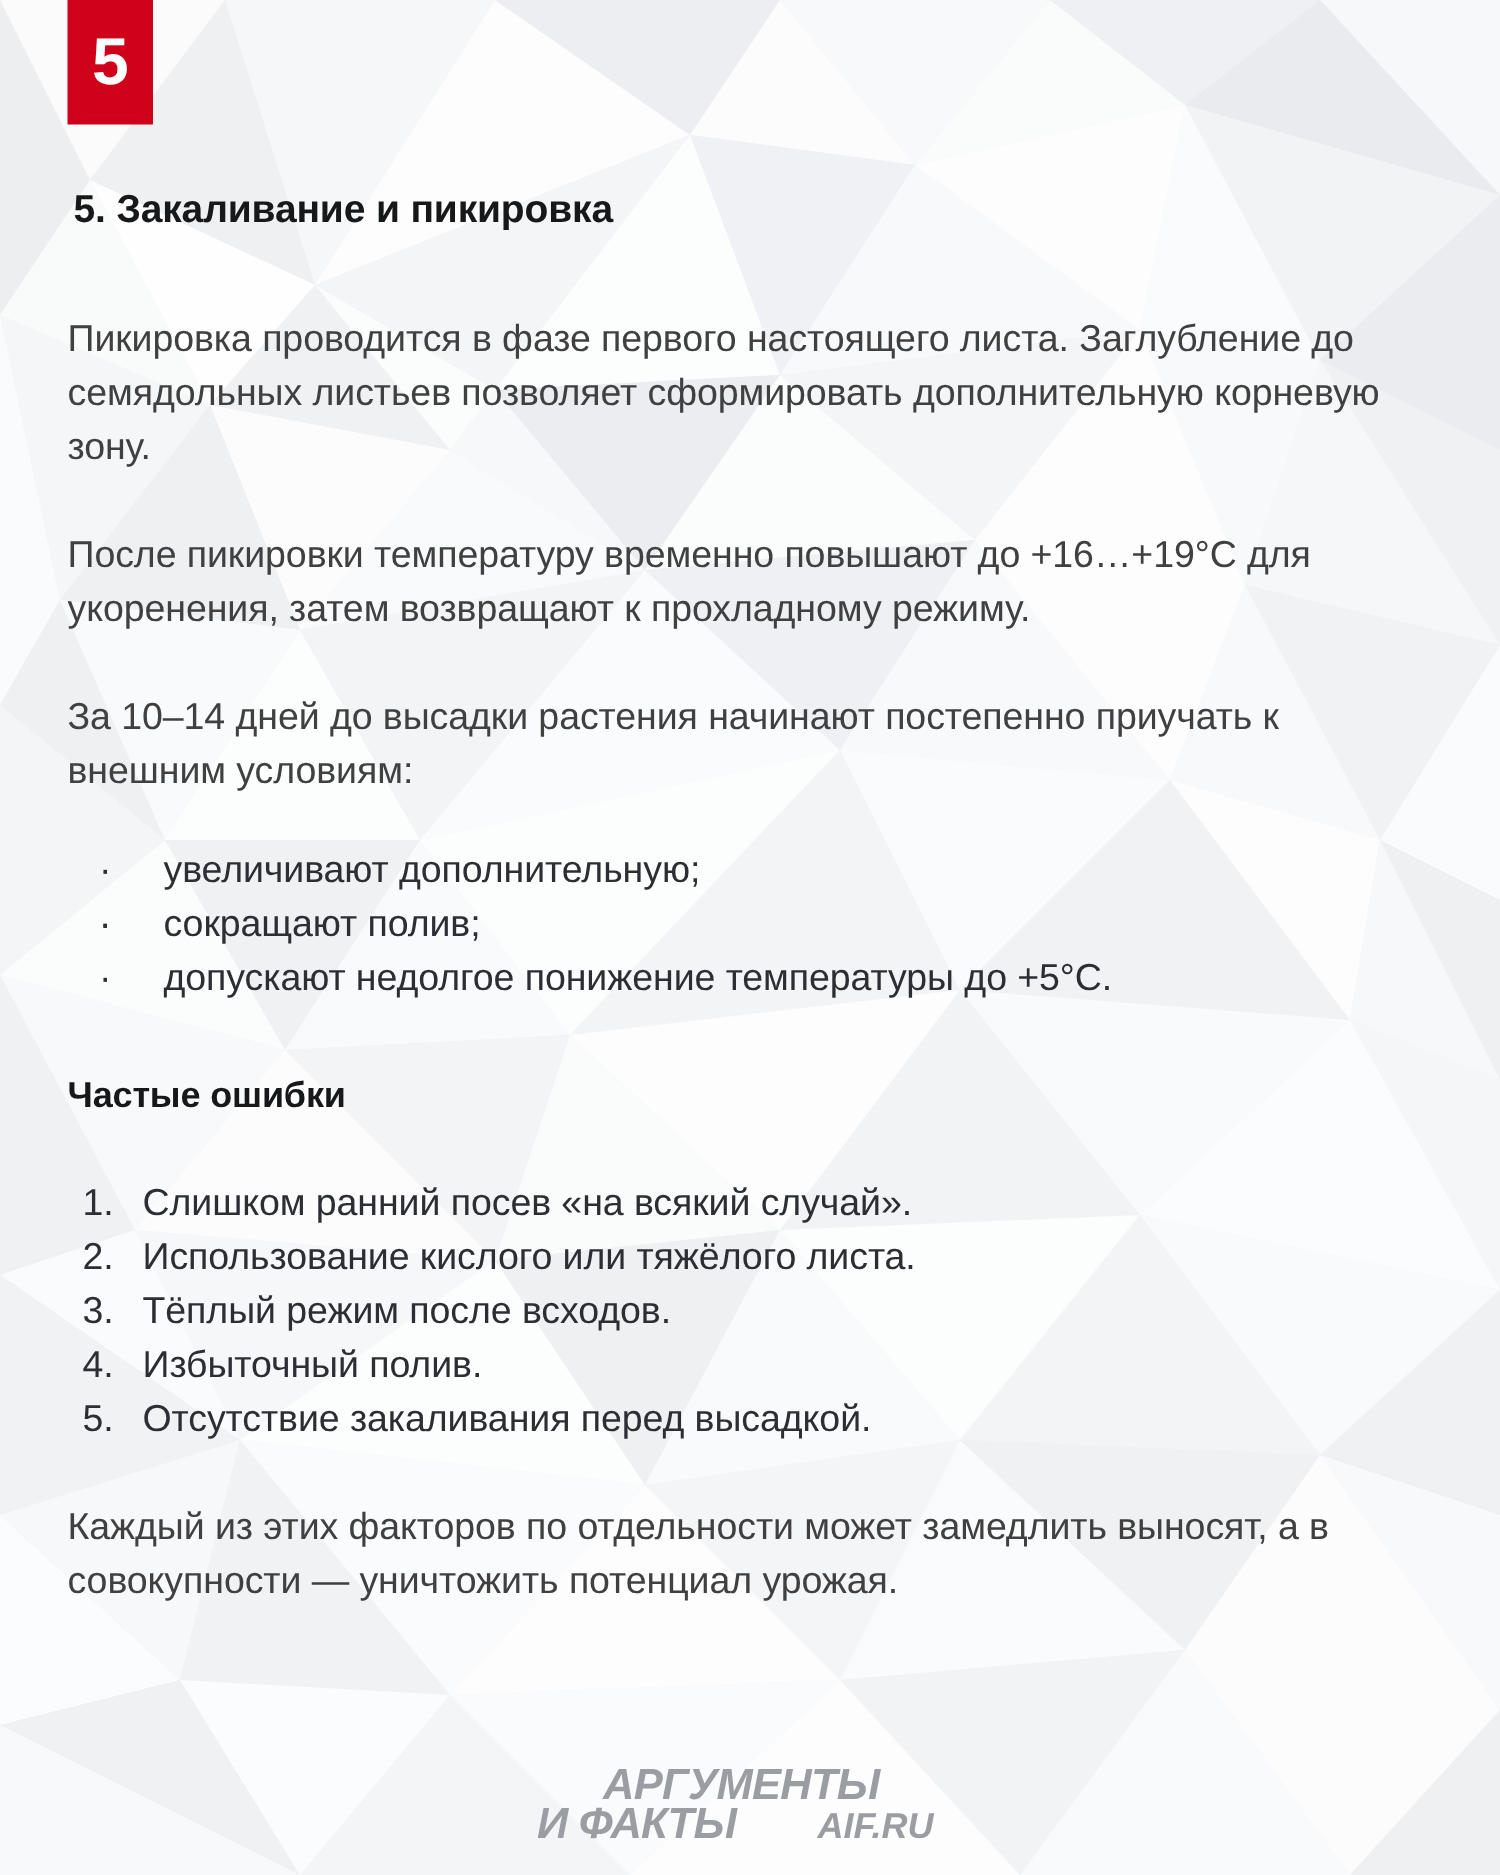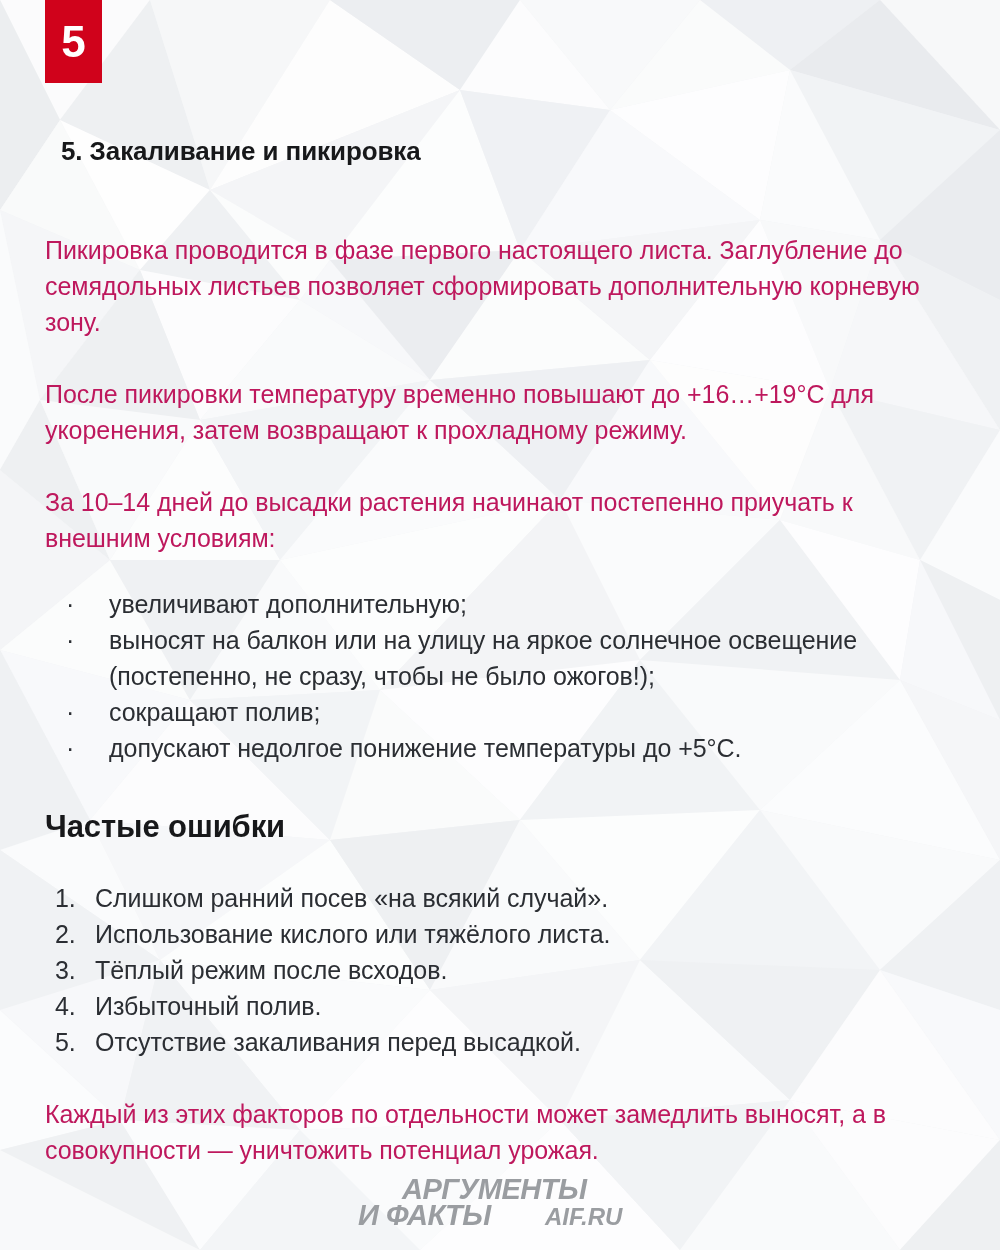--- a/index.html
+++ b/index.html
@@ -57,42 +57,42 @@
 
   
   .content {
     position: absolute;
     left: 45px;
     top: 118px;
     width: 915px;
   }
 
   h2.section-title {
-    margin: 16px;
+    margin: 4px;
     font-size: 26px;
     font-weight: 700;
     color: #17181a;
     letter-spacing: -0.1px;
     line-height: 34px;
   }
 
   h3.sub-title {
     margin: 0;
-    font-size: 31px;
+    font-size: 24px;
     font-weight: 700;
     color: #17181a;
     letter-spacing: -0.1px;
     line-height: 34px;
   }
 
   p.para {
     margin: 0;
     font-size: 25px;
     font-weight: 400;
-    color: #be185d;
+    color: #404040;
     line-height: 36px;
     letter-spacing: -0.05px;
   }
 
   .gap-36 { height: 36px; }
   .gap-30 { height: 30px; }
   .gap-44 { height: 44px; }
   .gap-48 { height: 48px; }
 
   
@@ -289,21 +289,20 @@
 
     <div class="gap-30"></div>
 
     <ul class="bullets">
       <li>
         <span class="bullet-dot">·</span>
         <span>увеличивают дополнительную;</span>
       </li>
       <li>
         <span class="bullet-dot">·</span>
-        <span>выносят на балкон или на улицу на яркое солнечное освещение (постепенно, не сразу, чтобы не было ожогов!);</span>
       </li>
       <li>
         <span class="bullet-dot">·</span>
         <span>сокращают полив;</span>
       </li>
       <li>
         <span class="bullet-dot">·</span>
         <span>допускают недолгое понижение температуры до +5°С.</span>
       </li>
     </ul>

